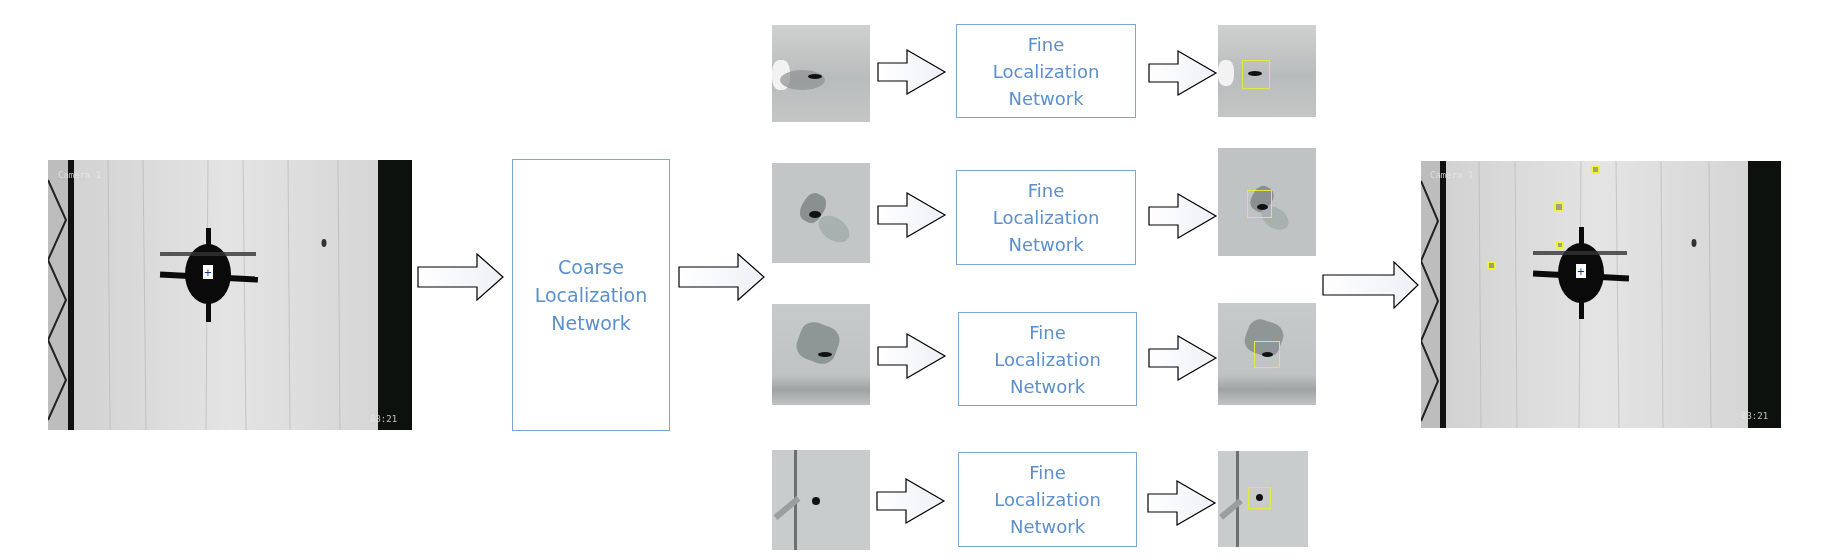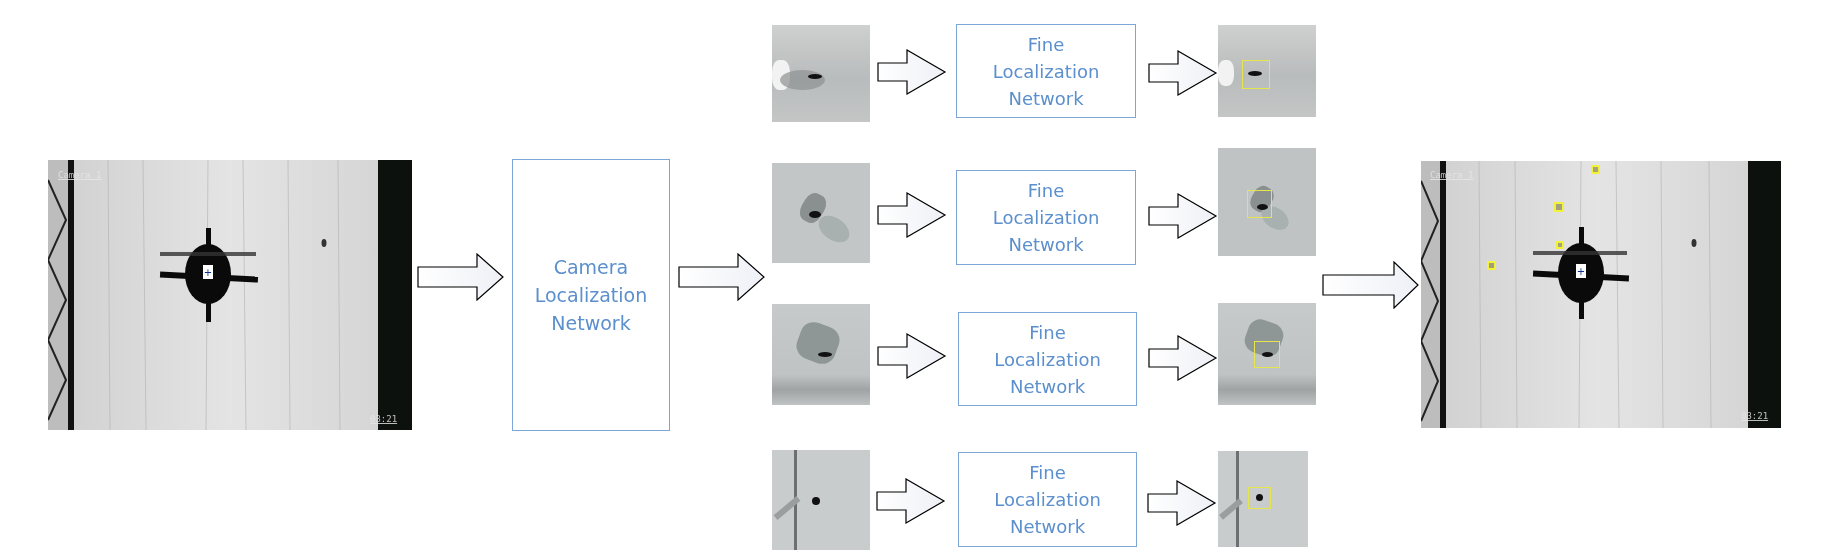--- a/index.html
+++ b/index.html
@@ -9,21 +9,21 @@
       position: absolute; box-sizing: border-box; border: 1.5px solid #7ca6d8; background: #fff;
       display: flex; align-items: center; justify-content: center; text-align: center;
       color: #5b8fcd; font-size: 18px; line-height: 27px;
     }
     .box .lbl { white-space: pre-line; }
     .photo { position: absolute; overflow: hidden; background: #d8d8d8; }
     .arrow { position: absolute; }
     .crop { position: absolute; overflow: hidden; background: #b8bcbc; }
     .det { position: absolute; box-sizing: border-box; border: 1.5px solid #e6e64a; }
     .mdet { position: absolute; box-sizing: border-box; border: 2px solid #f2f23a; background: rgba(120,120,60,0.6); }
-    .ts { position: absolute; color: #e8e8e8; font-family: "DejaVu Sans Mono", monospace; font-size: 9px; opacity: 0.8; text-decoration: underline; }
+    .ts { position: absolute; color: #e8e8e8; font-family: "DejaVu Sans Mono", monospace; font-size: 9px; opacity: 0.8; }
   </style>
 </head>
 <body>
 
 <div class="photo" style="left:48px;top:160px;width:364px;height:270px;">
   <svg width="364" height="270">
     <defs>
       <linearGradient id="sheetL" x1="0" x2="1" y1="0" y2="0">
         <stop offset="0" stop-color="#cfcfcf"></stop>
         <stop offset="0.5" stop-color="#e4e4e4"></stop>
@@ -61,21 +61,21 @@
   <defs>
       <linearGradient id="ag" x1="0" x2="1">
         <stop offset="0" stop-color="#fff"></stop>
         <stop offset="1" stop-color="#eef0f6"></stop>
       </linearGradient>
     </defs>
   <polygon points="1,14 60,14 60,1 86,24 60,47 60,34 1,34" fill="url(#ag)" stroke="#000" stroke-width="1.2"></polygon>
 </svg>
 
 <div class="box" style="left:512px;top:159px;width:158px;height:272px;font-size:19px;line-height:28px;">
-  <span class="lbl">Camera
+  <span class="lbl">Coarse
 Localization
 Network</span>
 </div>
 
 <svg class="arrow" style="left:678px;top:253px;" width="88" height="48" viewBox="0 0 88 48">
   <polygon points="1,14 60,14 60,1 86,24 60,47 60,34 1,34" fill="url(#ag)" stroke="#000" stroke-width="1.2"></polygon>
 </svg>
 
 <div class="crop" style="left:772px;top:25px;width:98px;height:97px;background:linear-gradient(180deg,#cfd0d0 0%,#b9bcbc 55%,#c4c6c6 100%);">
   <div class="abs" style="left:0;top:35px;width:18px;height:30px;background:#f2f2f2;border-radius:40%;"></div>

